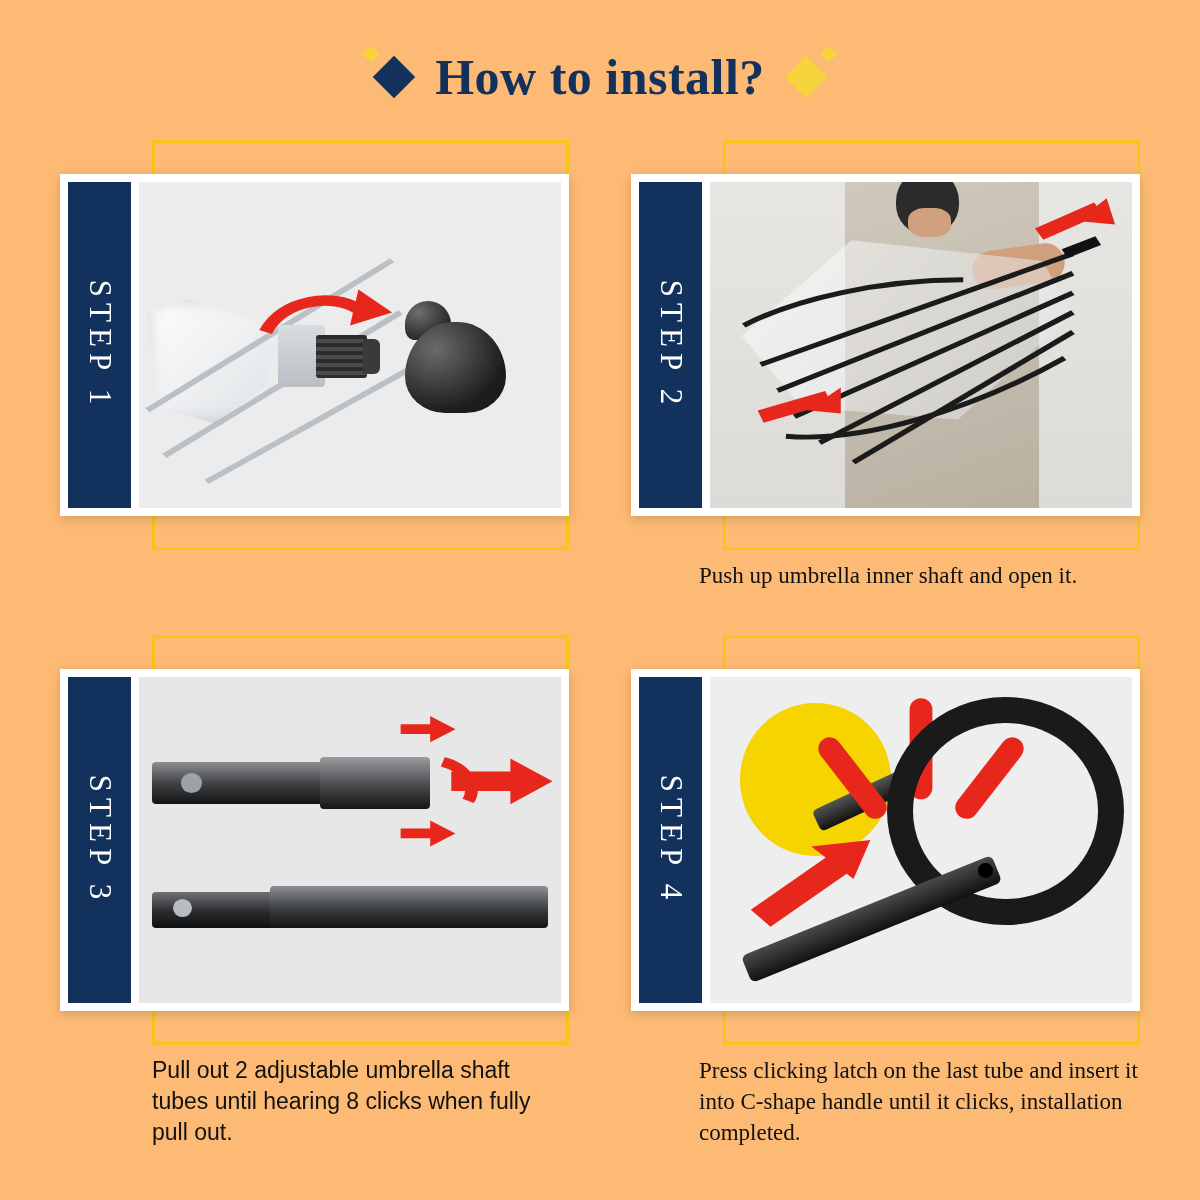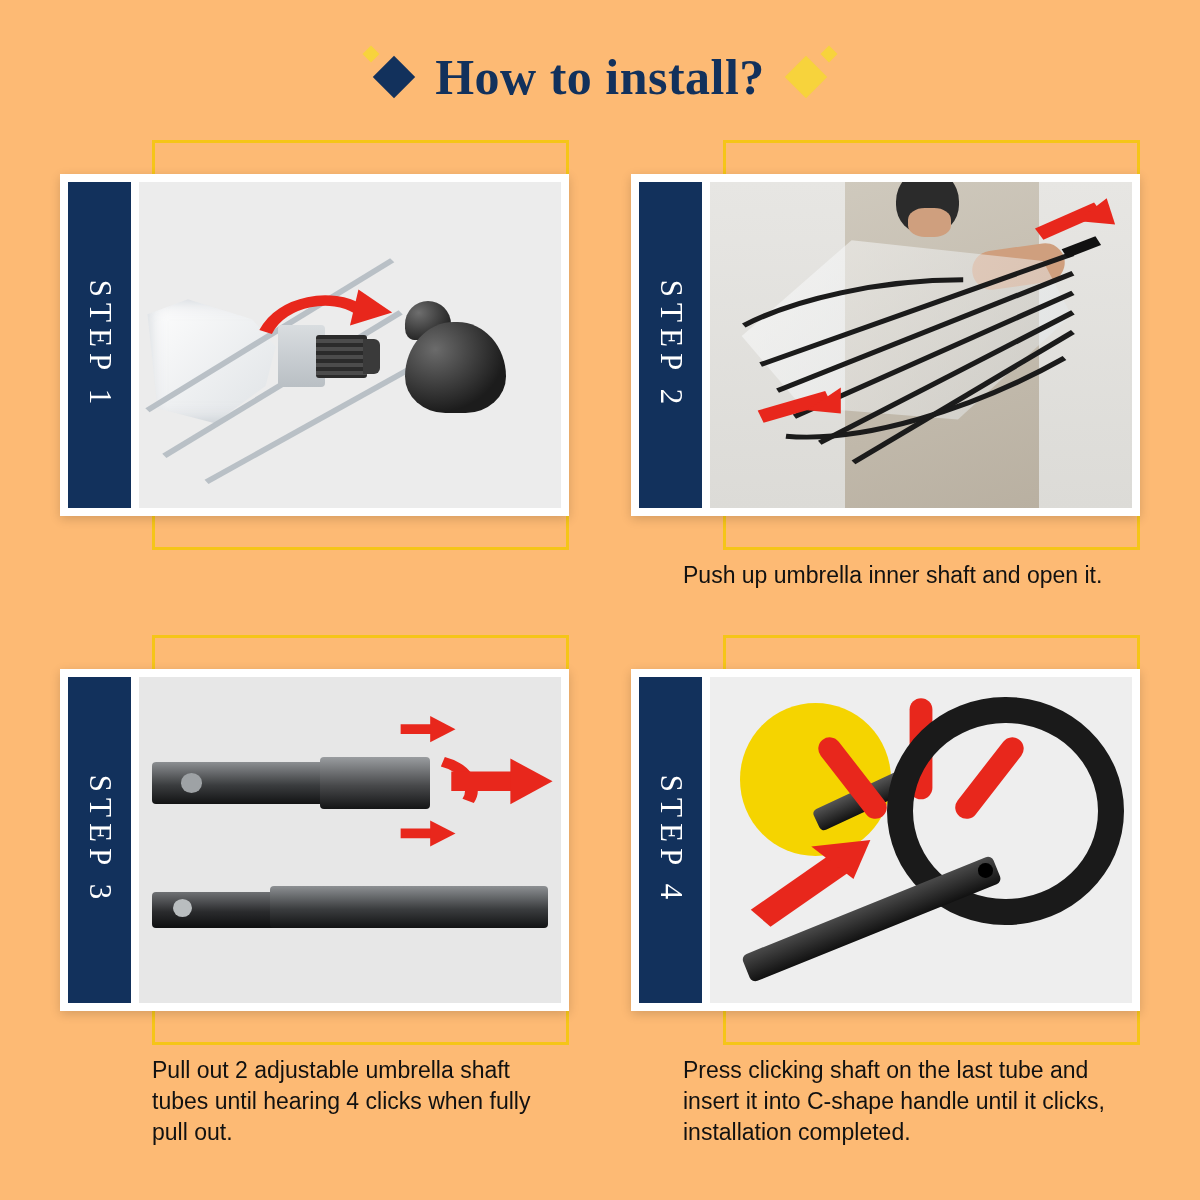--- a/index.html
+++ b/index.html
@@ -114,21 +114,21 @@
   }
 
   .caption {
     margin-top: 10px;
     margin-left: 92px;
     width: 420px;
     font-size: 23px;
     line-height: 1.35;
     color: #111111;
   }
-  .cell.right .caption { margin-left: 52px; width: 445px; }
+  .cell.right .caption { margin-left: 68px; width: 445px; font-family: Liberation Serif, serif; }
 
   
   .ph-bg { position: absolute; inset: 0; }
 
   
   .s1-bg { background: #ececec; }
   .s1-canopy {
     position: absolute; left: 2%; top: 36%;
     width: 40%; height: 38%;
     background: linear-gradient(135deg, rgba(255,255,255,.95), rgba(215,220,224,.85));
@@ -406,21 +406,21 @@
                 <polygon points="75,16 69,12 69,20" fill="#e8271c"></polygon>
                 <path d="M62,48 L72,48" stroke="#e8271c" stroke-width="3" fill="none"></path>
                 <polygon points="75,48 69,44 69,52" fill="#e8271c"></polygon>
                 <path d="M72,26 C78,28 80,34 78,38" stroke="#e8271c" stroke-width="3" fill="none"></path>
                 <path d="M74,32 L92,32" stroke="#e8271c" stroke-width="6" fill="none"></path>
                 <polygon points="98,32 88,25 88,39" fill="#e8271c"></polygon>
               </svg>
             </div>
           </div>
         </div>
-        <div class="caption">Pull out 2 adjustable umbrella shaft tubes until hearing 4 clicks when fully pull out.</div>
+        <div class="caption">Pull out 2 adjustable umbrella shaft tubes until hearing 8 clicks when fully pull out.</div>
       </div>
 
       <div class="cell right">
         <div class="bracket">
           <div class="b-line b-top"></div>
           <div class="b-line b-left-top"></div>
           <div class="b-line b-right-top"></div>
           <div class="b-line b-bottom"></div>
           <div class="b-line b-left-bot"></div>
           <div class="b-line b-right-bot"></div>
@@ -444,18 +444,18 @@
               <div class="s4-handle"></div>
               <div class="s4-shaft"></div>
               <div class="s4-hole"></div>
               <svg class="arrow-svg" viewBox="0 0 100 100" preserveAspectRatio="none">
                 <path d="M12,74 L32,56" stroke="#e8271c" stroke-width="7" fill="none"></path>
                 <polygon points="38,50 24,52 34,62" fill="#e8271c"></polygon>
               </svg>
             </div>
           </div>
         </div>
-        <div class="caption">Press clicking shaft on the last tube and insert it into C-shape handle until it clicks, installation completed.</div>
+        <div class="caption">Press clicking latch on the last tube and insert it into C-shape handle until it clicks, installation completed.</div>
       </div>
     </div>
 
   </div>
 </div>
 
 </body></html>

